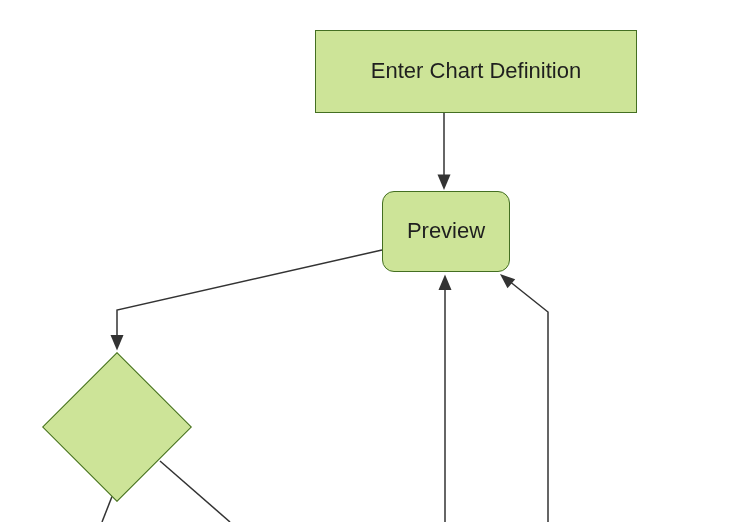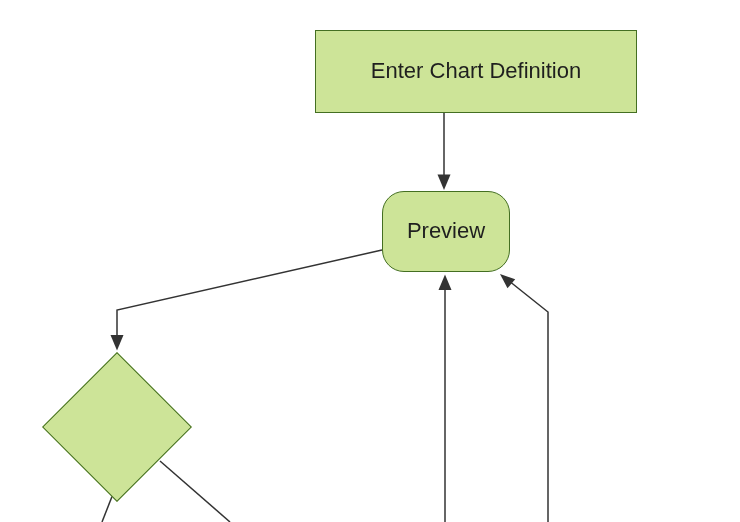--- a/index.html
+++ b/index.html
@@ -45,21 +45,21 @@
     line-height: 1.2;
     text-align: center;
   }
   .node-enter {
     left: 283px; top: 30px;
     width: 322px; height: 83px; margin-left: 32px;
   }
   .node-preview {
     left: 382px; top: 191px;
     width: 128px; height: 81px;
-    border-radius: 22px;
+    border-radius: 12px;
   }
   .diamond-shape {
     position: absolute;
     left: 64px; top: 374px;
     width: 106px; height: 106px;
     background: var(--node-fill);
     border: 1.7px solid var(--node-border);
     transform: rotate(45deg);
   }
   .diamond-label {

